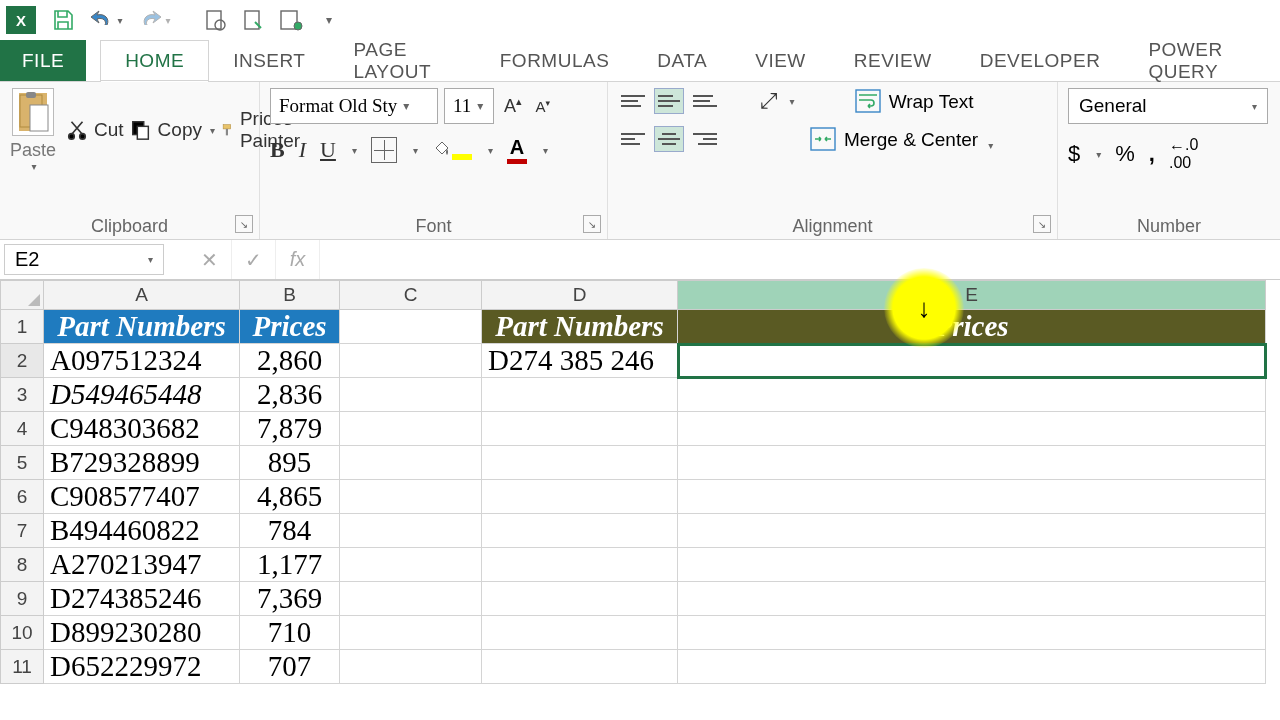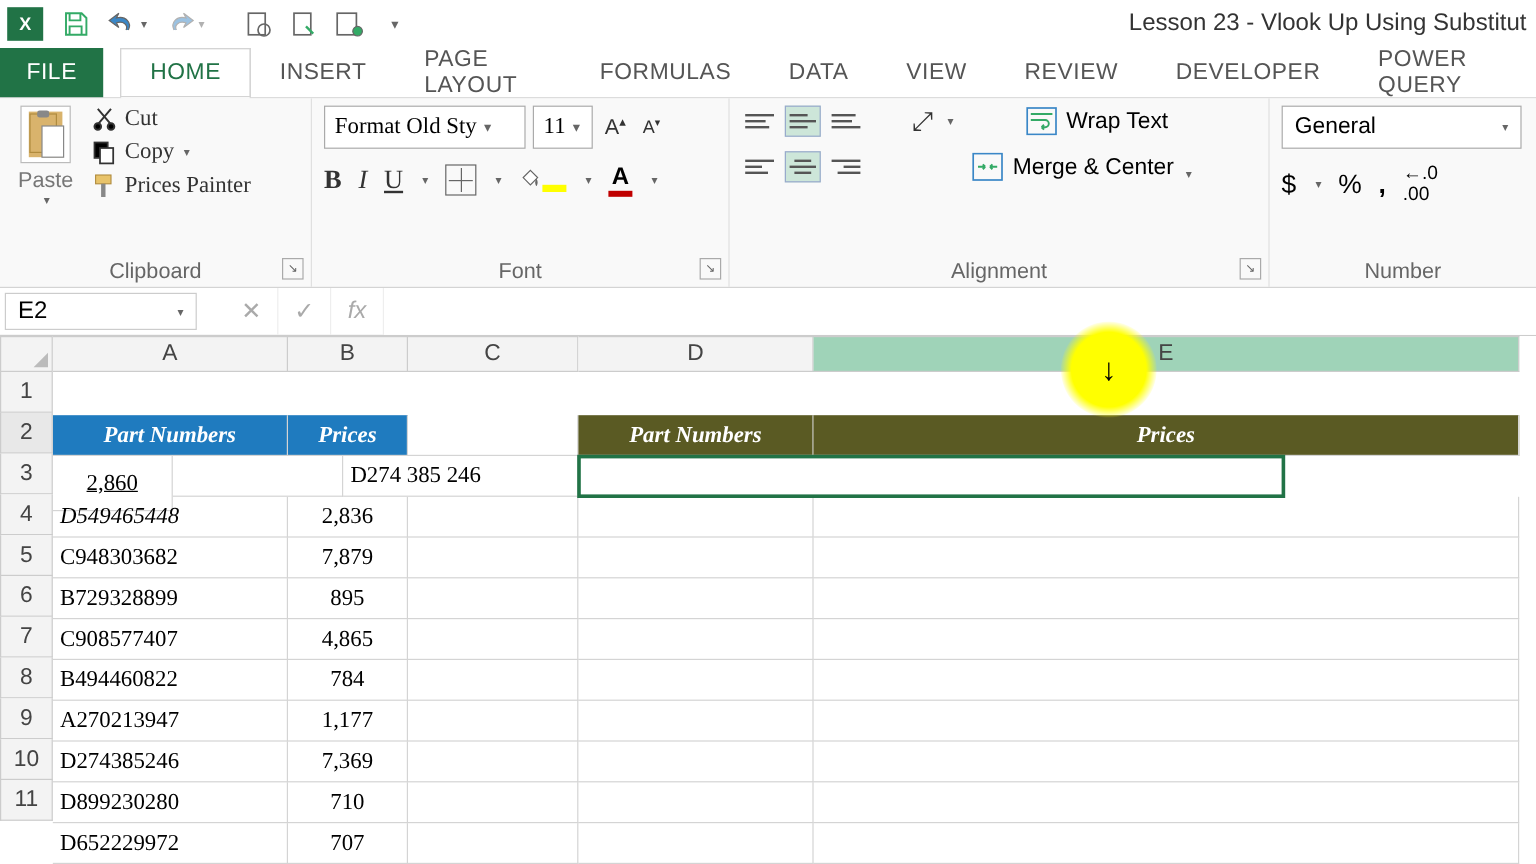--- a/index.html
+++ b/index.html
@@ -26,21 +26,21 @@
   .rgroup { border-right: 1px solid #e0e0e0; padding: 6px 10px 2px 10px; display: flex; flex-direction: column; justify-content: space-between; position: relative; }
   .rgroup-label { text-align: center; font-size: 18px; color: #666; padding-top: 4px; }
   .launcher { position: absolute; right: 6px; bottom: 6px; width: 18px; height: 18px; border: 1px solid #aaa; font-size: 10px; display:flex; align-items:center; justify-content:center; color:#666; }
   
   
   .clip-body { display: flex; gap: 10px; }
   .paste-col { display:flex; flex-direction:column; align-items:center; width:56px; }
   .paste-icon { width: 42px; height: 48px; background: linear-gradient(#d9b36c,#d9b36c) center/28px 38px no-repeat, #fff; border:1px solid #bbb; display:flex; align-items:center; justify-content:center; }
   .paste-icon svg { }
   .paste-lbl { font-size: 18px; color:#777; margin-top:4px; }
-  .clip-list { display:flex; flex-direction:column; gap:6px;font-family:Liberation Serif, serif; }
+  .clip-list { display:flex; flex-direction:row; gap:6px; }
   .clip-row { display:flex; align-items:center; gap:6px; font-size:19px; color:#333; cursor:pointer; }
   .clip-row svg { width:22px; height:22px; }
   
   
   .font-body { display:flex; flex-direction:column; gap:12px; }
   .font-row1 { display:flex; gap:6px; align-items:center; }
   .font-combo { border:1px solid #aaa; height:36px; display:flex; align-items:center; padding:0 8px; font-size:19px; background:#fff; font-family: "Bookman Old Style", Georgia, serif; }
   .font-combo .drop { margin-left:6px; color:#666; font-size:12px;}
   .font-name { width:168px; }
   .font-size { width:50px; }
@@ -83,21 +83,21 @@
   .grid-wrap { position:relative; }
   .col-hdrs { display:flex; height:30px; }
   .corner { width:44px; border:1px solid #ccc; background:#f3f3f3; position:relative;}
   .corner::after{content:'';position:absolute;right:3px;bottom:3px;border-left:12px solid transparent;border-bottom:12px solid #bbb;}
   .ch { border:1px solid #ccc; border-left:none; background:#f3f3f3; text-align:center; font-size:19px; color:#444; line-height:28px; }
   .ch.selcol { background:#9fd3b8; }
   .rows { }
   .row { display:flex; }
   .rh { width:44px; border:1px solid #ccc; border-top:none; background:#f3f3f3; text-align:center; font-size:19px; color:#444; display:flex; align-items:center; justify-content:center; }
   .rh.selrow { background:#e8e8e8; }
-  .cell { border:1px solid #d4d4d4; border-top:none; border-left:none; font-size:19px; padding:0 6px; display:flex; align-items:center; font-family:"Bookman Old Style", Georgia, serif;margin-top:36px; }
+  .cell { border:1px solid #d4d4d4; border-top:none; border-left:none; font-size:29px; padding:0 6px; display:flex; align-items:center; font-family:"Bookman Old Style", Georgia, serif; }
   .cell.hdr-blue { background:#1f7bbf; color:#fff; font-weight:bold; justify-content:center; font-style:italic;}
   .cell.hdr-olive { background:#5a5a23; color:#fff; font-weight:bold; justify-content:center; font-style:italic;}
   .cell.num { justify-content:center; }
   .cell.active { outline:3px solid #217346; outline-offset:-2px; background:#fff; z-index:2;}
   
   
   .cA{width:196px;} .cB{width:100px;} .cC{width:142px;} .cD{width:196px;} .cE{width:588px;}
   
   
   .spotlight { position:absolute; width:80px; height:80px; border-radius:50%; background: radial-gradient(circle, #ffff00 0%, #ffff00 55%, rgba(255,255,0,0) 72%); pointer-events:none; z-index:50; display:flex; align-items:center; justify-content:center;}
@@ -138,21 +138,20 @@
         <path d="M14 14l6 6" stroke="#3a6" stroke-width="2"></path>
       </svg>
   </div>
   <div class="qat-btn">
     <svg width="26" height="24" viewBox="0 0 26 24">
         <rect x="3" y="3" width="16" height="18" stroke="#666" stroke-width="1.4"></rect>
         <circle cx="20" cy="18" r="4" fill="#3a6"></circle>
       </svg>
   </div>
   <div class="qat-btn" style="font-size:12px;color:#666">▾</div>
-  <div class="title-text">Lesson 23 - Vlook Up Using Substitut</div>
 </div>
 
 <div class="ribbon-tabs">
   <div class="ribbon-tab file">FILE</div>
   <div class="ribbon-tab active">HOME</div>
   <div class="ribbon-tab">INSERT</div>
   <div class="ribbon-tab">PAGE LAYOUT</div>
   <div class="ribbon-tab">FORMULAS</div>
   <div class="ribbon-tab">DATA</div>
   <div class="ribbon-tab">VIEW</div>
@@ -358,21 +357,22 @@
       <div class="row" style="height: 34px;">
         <div class="rh" style="height: 34px;">1</div>
         <div class="cell cA hdr-blue" style="height: 34px;">Part Numbers</div>
         <div class="cell cB hdr-blue" style="height: 34px;">Prices</div>
         <div class="cell cC" style="height: 34px;"></div>
         <div class="cell cD hdr-olive" style="height: 34px;">Part Numbers</div>
         <div class="cell cE hdr-olive" style="height: 34px;">Prices</div>
       </div>
       <div class="row" style="height: 34px;">
         <div class="rh selrow" style="height: 34px;">2</div>
-        <div class="cell cB num" style="height: 46px; text-decoration: underline;">2,860</div>
+        <div class="cell cA" style="height: 34px;">A097512324</div>
+        <div class="cell cB num" style="height: 34px;">2,860</div>
         <div class="cell cC" style="height: 34px;"></div>
         <div class="cell cD" style="height: 34px;">D274 385 246</div>
         <div class="cell cE active" style="height: 34px;"></div>
       </div>
       <div class="row" style="height: 34px;">
         <div class="rh" style="height: 34px;">3</div>
         <div class="cell cA" style="height: 34px; font-style: italic;">D549465448</div>
         <div class="cell cB num" style="height: 34px;">2,836</div>
         <div class="cell cC" style="height: 34px;"></div>
         <div class="cell cD" style="height: 34px;"></div>

